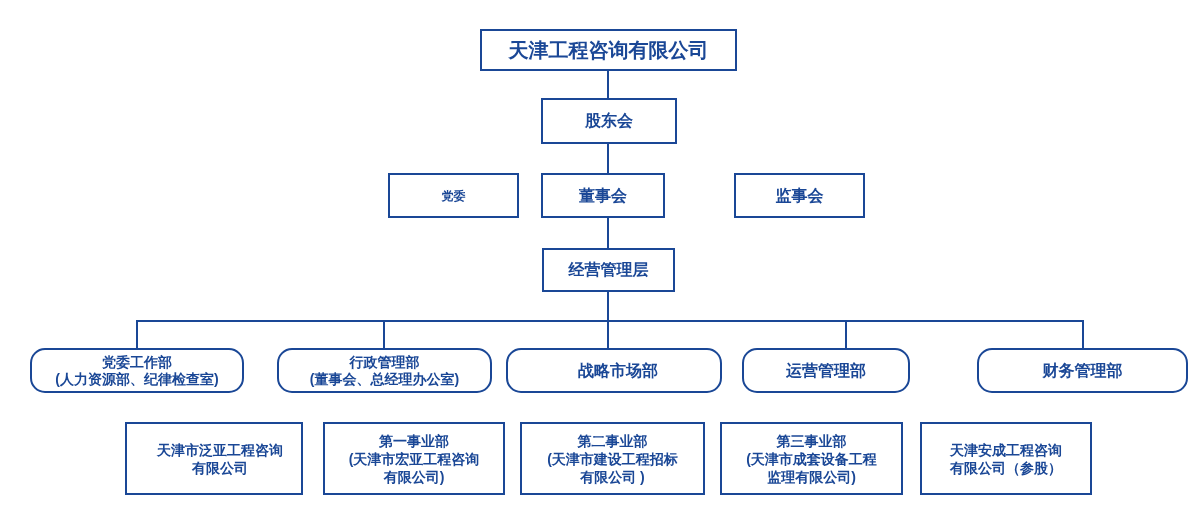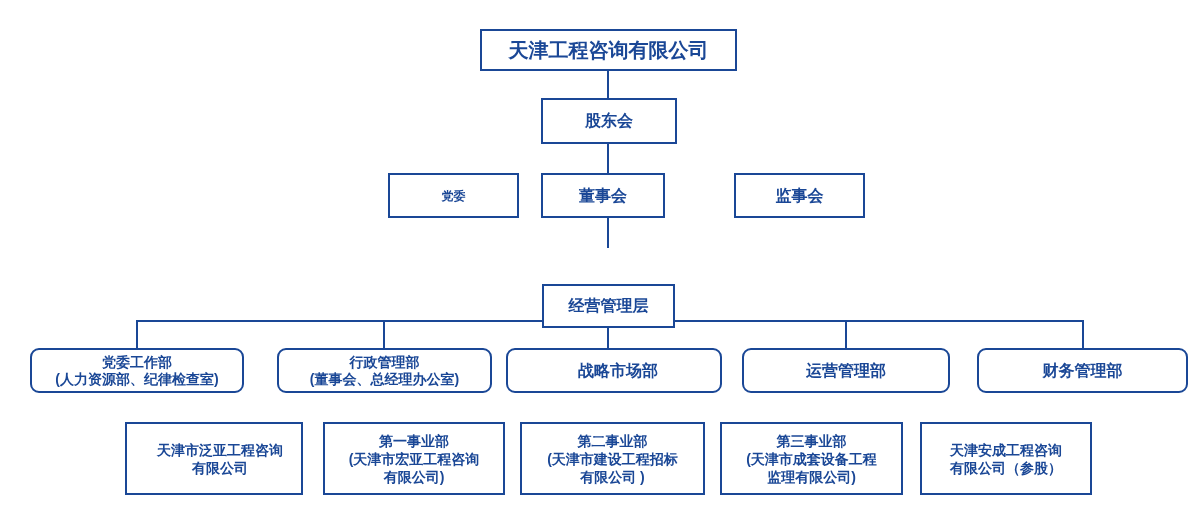--- a/index.html
+++ b/index.html
@@ -29,28 +29,28 @@
     font-size: 15px;
     line-height: 18px;
   }
 
   
   .b-root          { left: 480px; top: 29px;  width: 257px; height: 42px; font-size: 20px; }
   .b-shareholders  { left: 541px; top: 98px;  width: 136px; height: 46px; font-size: 16px; }
   .b-party         { left: 352px; top: 173px; width: 131px; height: 45px; font-size: 12px; margin-left: 36px; }
   .b-board         { left: 541px; top: 173px; width: 124px; height: 45px; font-size: 16px; }
   .b-supervisory   { left: 734px; top: 173px; width: 131px; height: 45px; font-size: 16px; }
-  .b-management    { left: 542px; top: 248px; width: 133px; height: 44px; font-size: 16px; margin-top: 36px; }
+  .b-management    { left: 542px; top: 248px; width: 133px; height: 44px; font-size: 16px; }
 
   
-  .dept { border-radius: 9px; top: 348px; height: 45px; }
+  .dept { border-radius: 15px; top: 348px; height: 45px; }
   .b-dept-party-work { left: 30px;  width: 214px; font-size: 14px; line-height: 17px; }
   .b-dept-admin      { left: 277px; width: 215px; font-size: 14px; line-height: 17px; }
   .b-dept-strategy   { left: 506px; width: 216px; font-size: 16px; padding-left: 8px; }
-  .b-dept-operations { left: 742px; width: 208px; font-size: 16px; font-family: Liberation Serif, serif; }
+  .b-dept-operations { left: 742px; width: 168px; font-size: 16px; font-family: Liberation Serif, serif; }
   .b-dept-finance    { left: 977px; width: 211px; font-size: 16px; }
 
   
   .sub { top: 422px; height: 73px; font-size: 14px; line-height: 18px; }
   .b-sub-fanya   { left: 125px; width: 178px; padding-left: 12px; }
   .b-sub-div1    { left: 323px; width: 182px; }
   .b-sub-div2    { left: 520px; width: 185px; }
   .b-sub-div3    { left: 720px; width: 183px; }
   .b-sub-ancheng { left: 920px; width: 172px; }
 

